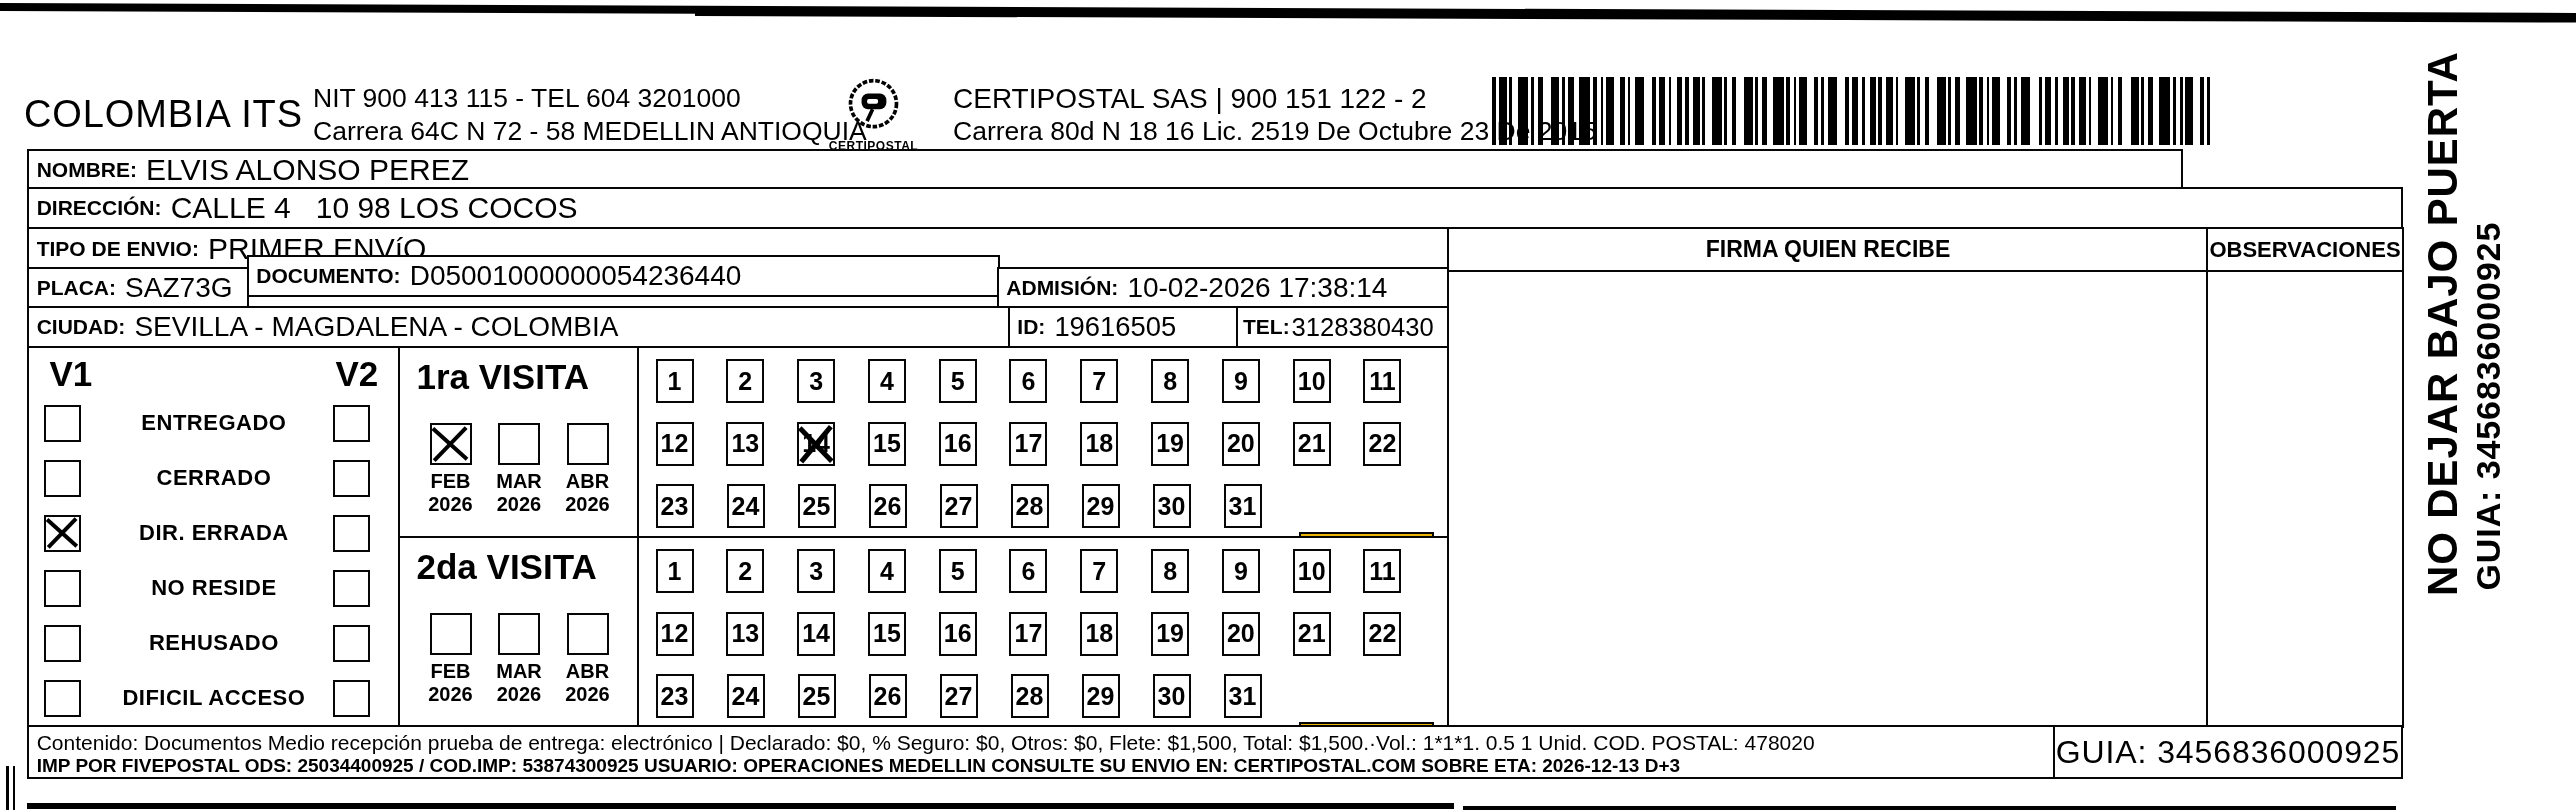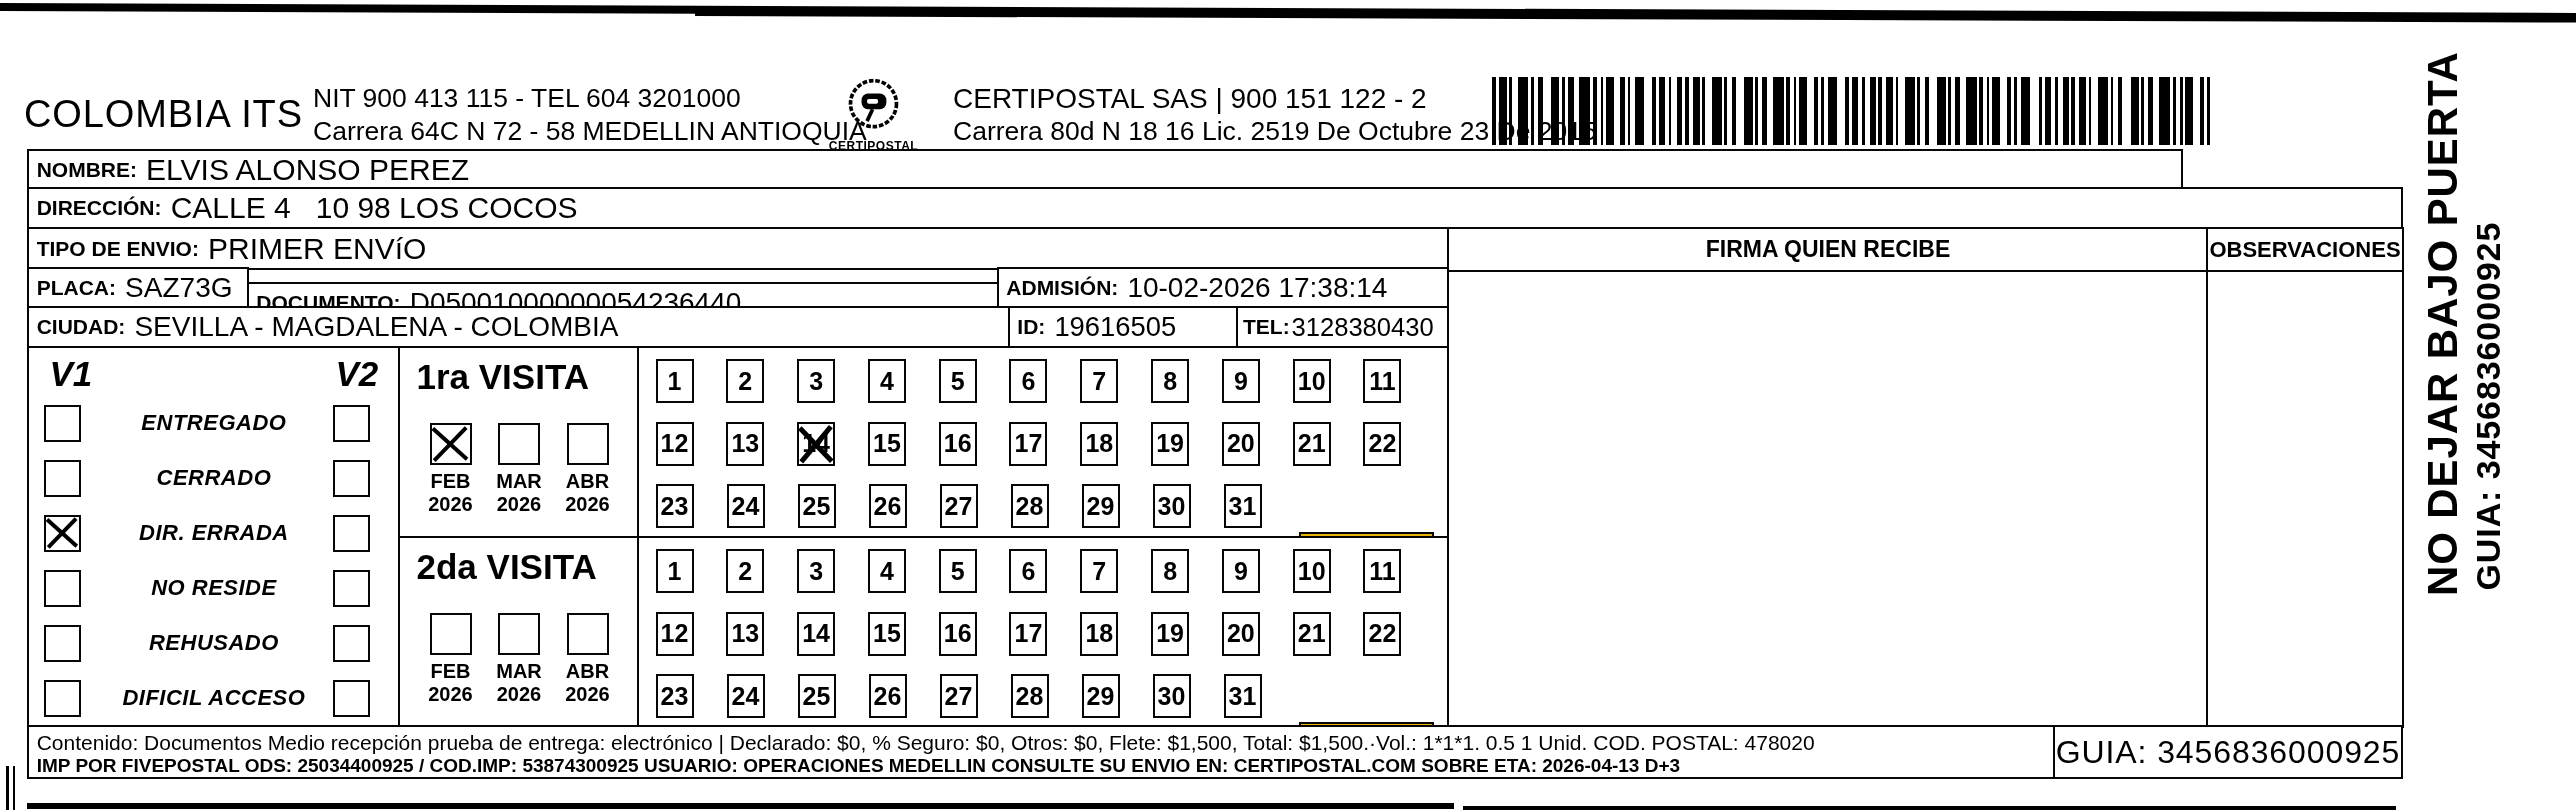--- a/index.html
+++ b/index.html
@@ -213,21 +213,21 @@
       <span class="val">PRIMER ENVíO</span>
     </div>
   </div>
 
   <div class="cell" style="left:27.4px; top:267px; width:222px; height:42px;">
     <div class="rowline">
       <span class="lbl">PLACA:</span>
       <span class="val" style="font-size:28px;">SAZ73G</span>
     </div>
   </div>
-  <div class="cell" style="left:247px; top:282px; width:753px; height:42px;">
+  <div class="cell" style="left:247px; top:255px; width:753px; height:42px;">
     <div class="rowline">
       <span class="lbl">DOCUMENTO:</span>
       <span class="val" style="font-size:28px;">D05001000000054236440</span>
     </div>
   </div>
   <div class="cell" style="left:997px; top:267px; width:453px; height:42px;">
     <div class="rowline">
       <span class="lbl">ADMISIÓN:</span>
       <span class="val" style="font-size:28px;">10-02-2026 17:38:14</span>
     </div>
@@ -245,21 +245,21 @@
       <span class="val" style="font-size:27.4px;">19616505</span>
     </div>
   </div>
   <div class="cell" style="left:1236px; top:306px; width:213px; height:42px;">
     <div class="rowline" style="padding-left:5px;">
       <span class="lbl" style="margin-right:1.8px;">TEL:</span>
       <span class="val" style="font-size:25.6px;">3128380430</span>
     </div>
   </div>
 
-  <div class="cell" style="left:27.4px; top:346px; width:373px; height:382px;font-style:italic;">
+  <div class="cell" style="left:27.4px; top:346px; width:373px; height:382px;">
     <div id="status-panel">
       <div class="vhead">
         <span>V1</span>
         <span>V2</span>
       </div>
       <div id="status-rows">
           <div class="srow">
             <div class="cb"></div>
             <div class="slabel">ENTREGADO</div>
             <div class="cb"></div>
@@ -565,21 +565,21 @@
     <div style="height:455px;"></div>
   </div>
   <div class="cell" style="left:2206px; top:227px; width:198px; height:501px;">
     <div class="colhead" style="font-size:22px;">OBSERVACIONES</div>
     <div style="height:455px;"></div>
   </div>
 
   <div class="cell" style="left:27.4px; top:725px; width:2028px; height:54px;">
     <div style="padding:3.7px 0 0 7.3px;">
       <div class="f1">Contenido: Documentos Medio recepción prueba de entrega: electrónico | Declarado: $0, % Seguro: $0, Otros: $0, Flete: $1,500, Total: $1,500.·Vol.: 1*1*1. 0.5  1 Unid. COD. POSTAL: 478020</div>
-      <div class="f2">IMP POR FIVEPOSTAL ODS: 25034400925 / COD.IMP: 53874300925 USUARIO: OPERACIONES MEDELLIN CONSULTE SU ENVIO EN: CERTIPOSTAL.COM SOBRE ETA: 2026-04-13 D+3</div>
+      <div class="f2">IMP POR FIVEPOSTAL ODS: 25034400925 / COD.IMP: 53874300925 USUARIO: OPERACIONES MEDELLIN CONSULTE SU ENVIO EN: CERTIPOSTAL.COM SOBRE ETA: 2026-12-13 D+3</div>
     </div>
   </div>
   <div class="cell" style="left:2053px; top:725px; width:350px; height:54px; display:flex; align-items:center; justify-content:center;">
     <span class="guia-big">GUIA: 3456836000925</span>
   </div>
 
   <div id="side-note">
     <div class="l1">NO DEJAR BAJO PUERTA</div>
     <div class="l2">GUIA: 3456836000925</div>
   </div>

